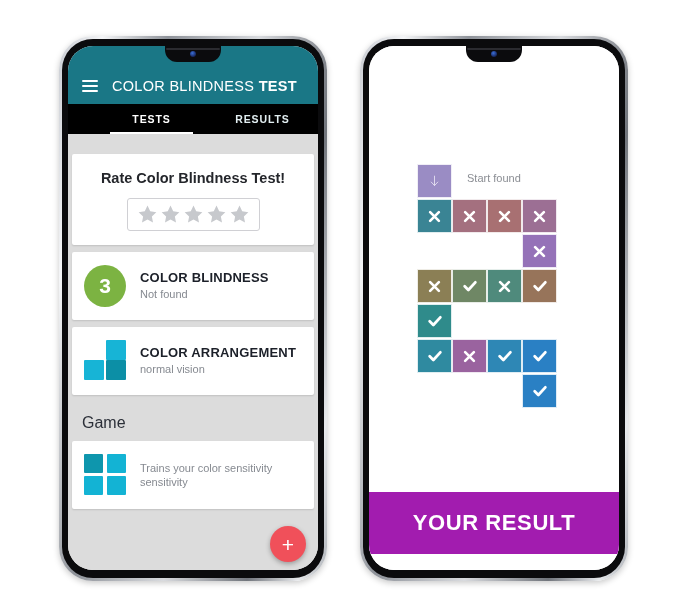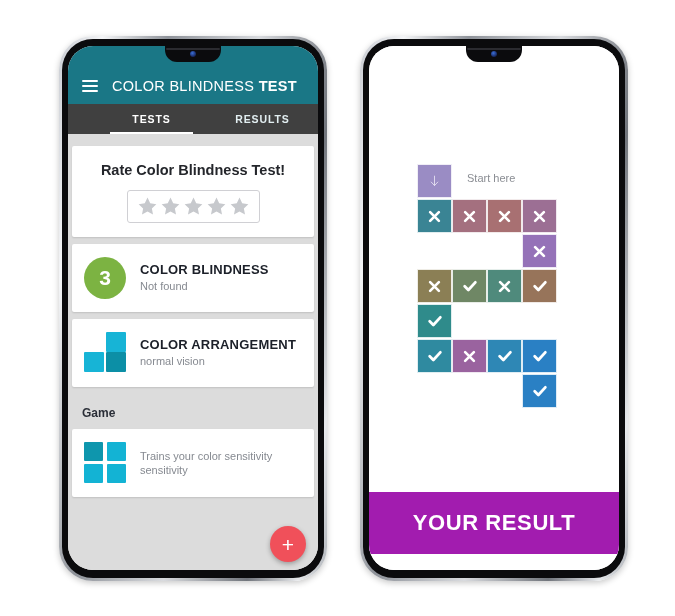--- a/index.html
+++ b/index.html
@@ -113,21 +113,21 @@
   .app-title {
     color: #ffffff;
     font-size: 14.5px;
     letter-spacing: 0.3px;
     white-space: nowrap;
   }
   .app-title b { font-weight: bold; }
   .app-title .light { font-weight: 400; }
 
   .tabs {
-    background: #404040;
+    background: #000000;
     height: 30px;
     display: flex;
     padding-left: 28px;
   }
   .tab {
     flex: 1;
     color: #ffffff;
     font-size: 10.5px;
     font-weight: bold;
     letter-spacing: 0.9px;
@@ -156,21 +156,21 @@
     left: 0;
     right: 0;
     overflow: hidden;
   }
   .card {
     background: #ffffff;
     margin: 0 4px 7px 4px;
     border-radius: 2px;
     box-shadow: 0 1px 2px rgba(0,0,0,0.13);
   }
-  .card.first { margin-top: 12px; }
+  .card.first { margin-top: 20px; }
 
   .rate-card {
     padding: 16px 10px 14px 10px;
     text-align: center;
   }
   .rate-title {
     font-size: 14.5px;
     font-weight: bold;
     color: #24262b;
     margin-bottom: 12px;
@@ -239,22 +239,22 @@
   .icon-color-arr .sq-bl { left: 0; bottom: 2px; width: 20px; height: 20px; background: #17b4d6; }
   .icon-color-arr .sq-br { right: 0; bottom: 2px; width: 20px; height: 20px; background: #0c8fa6; }
   
   .icon-hue .sq-tl { left: 0; top: 0; width: 19px; height: 19px; background: #0e96ad; }
   .icon-hue .sq-tr2 { right: 0; top: 0; width: 19px; height: 19px; background: #13b3d4; }
   .icon-hue .sq-bl2 { left: 0; bottom: 1px; width: 19px; height: 19px; background: #13b3d4; }
   .icon-hue .sq-br2 { right: 0; bottom: 1px; width: 19px; height: 19px; background: #13b3d4; }
 
   .section-header {
     padding: 12px 0 9px 14px;
-    font-size: 12px;
-    font-weight: bold;
+    font-size: 16px;
+    font-weight: normal;
     color: #2b2f38;
   }
 
   .fab {
     position: absolute;
     right: 12px;
     bottom: 8px;
     width: 36px;
     height: 36px;
     border-radius: 50%;
@@ -499,19 +499,19 @@
                 <svg width="16" height="16" viewBox="0 0 24 24">
                   <path d="M4 12.5 L9.5 18 L20 6.5" stroke="#ffffff" stroke-width="4.2" stroke-linecap="round" stroke-linejoin="round" fill="none"></path>
                 </svg>
               </div>
               <div class="cell" style="left: 105px; top: 210px; background: rgb(42, 128, 196);">
                 <svg width="16" height="16" viewBox="0 0 24 24">
                   <path d="M4 12.5 L9.5 18 L20 6.5" stroke="#ffffff" stroke-width="4.2" stroke-linecap="round" stroke-linejoin="round" fill="none"></path>
                 </svg>
               </div>
             </div>
-          <div class="start-label">Start here</div>
+          <div class="start-label">Start found</div>
         </div>
         <div class="result-bar">YOUR RESULT</div>
       </div>
     </div>
   </div>
 </div>
 
 </body></html>

